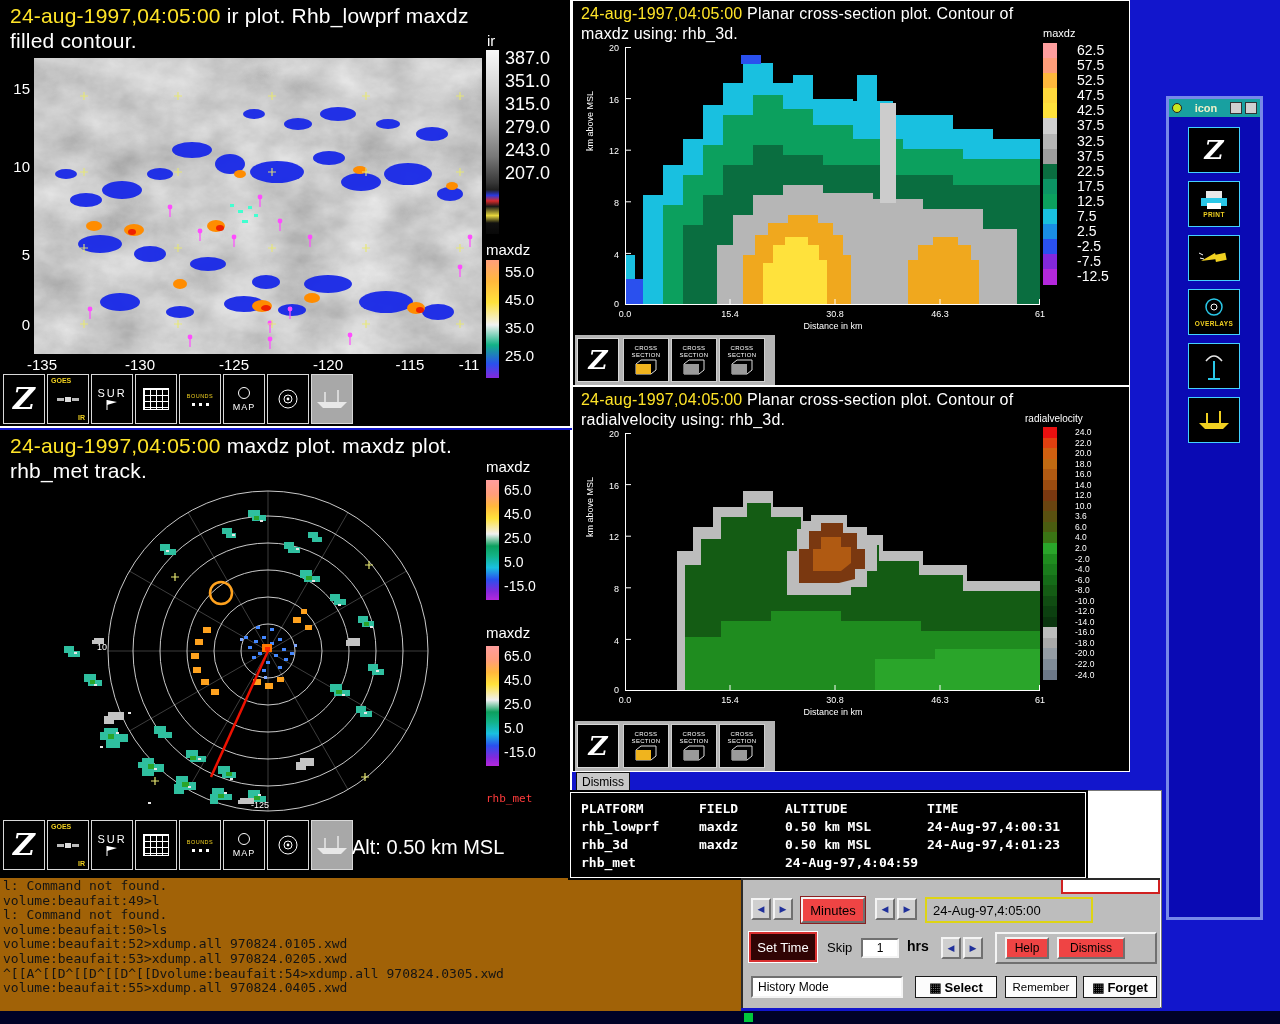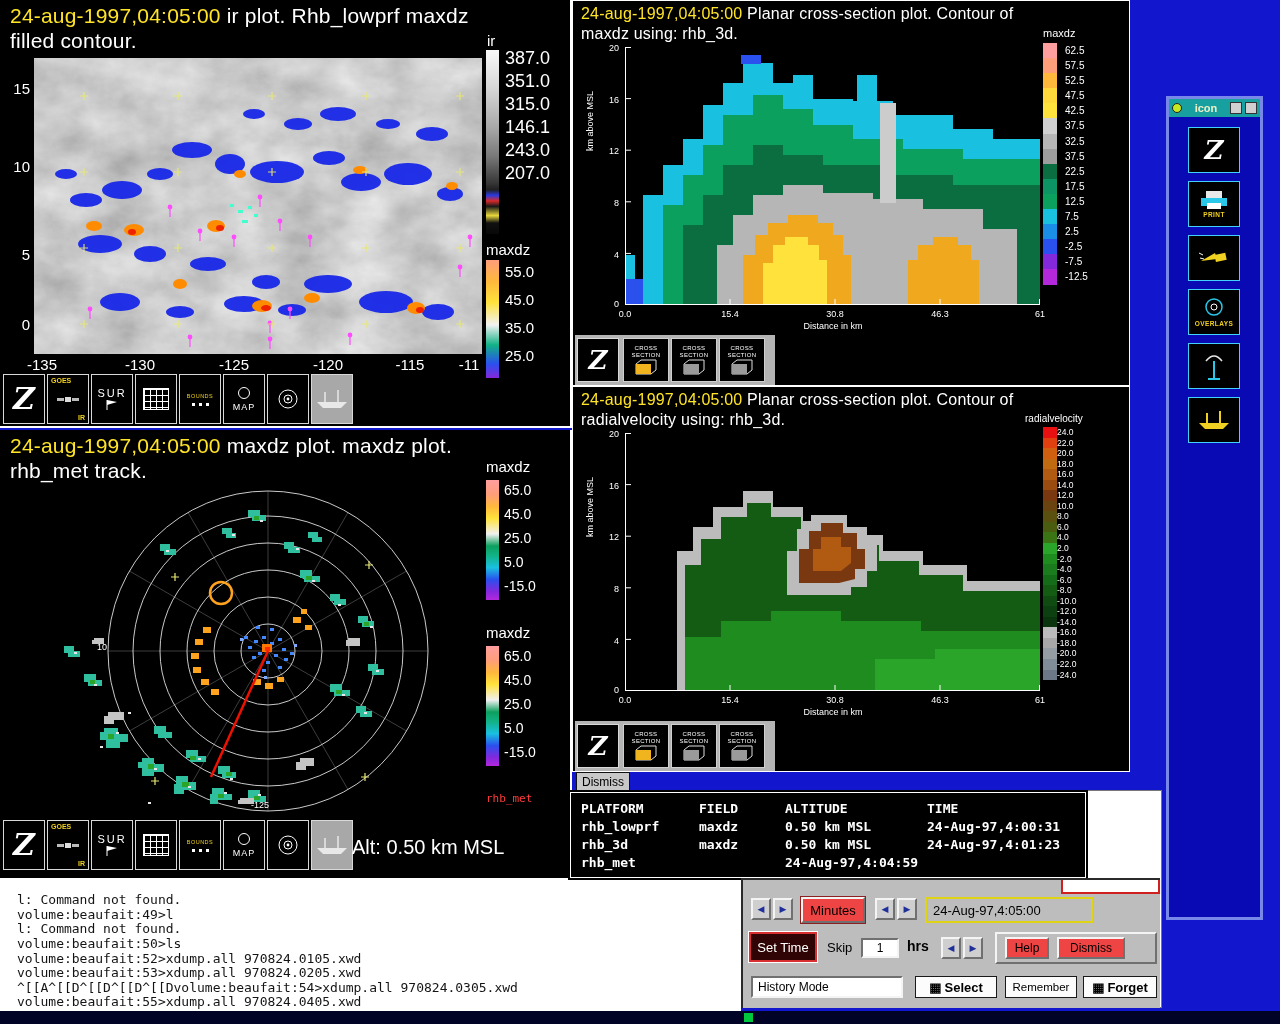--- a/index.html
+++ b/index.html
@@ -18,24 +18,24 @@
   .ticklab-sm{position:absolute;color:#fff;font-size:9px;text-align:center;}
   .gradbar{position:absolute;width:13px;}
   .valcol{position:absolute;color:#fff;}
   .irval{height:23px;font-size:18px;line-height:17px;}
   .mdval{height:28px;font-size:15px;line-height:17px;}
   .rdval{height:24px;font-size:14px;line-height:16px;}
   .cbar-label{position:absolute;color:#fff;}
   .cb-rows{position:absolute;}
   .cb-row{display:flex;height:15.1px;}
   .cb-row .sw{width:14px;height:100%;}
-  .cb-row .cv{color:#fff;font-size:10px;line-height:15px;padding-left:8px;white-space:nowrap;}
+  .cb-row .cv{color:#fff;font-size:14px;line-height:15px;padding-left:20px;white-space:nowrap;}
   .cb-row-sm{display:flex;height:10.55px;}
   .cb-row-sm .sw{width:14px;height:100%;}
-  .cb-row-sm .cv{color:#fff;font-size:8.5px;line-height:10.5px;padding-left:0;white-space:nowrap;}
+  .cb-row-sm .cv{color:#fff;font-size:8.5px;line-height:10.5px;padding-left:0;white-space:nowrap;margin-left:18px;}
   
   .ptoolbar{position:absolute;display:flex;}
   .pbtn{width:42px;height:50px;background:#000;border:1px solid #d8d8d8;margin-right:2px;position:relative;
         display:flex;flex-direction:column;align-items:center;justify-content:center;color:#fff;}
   .pbtn.gray{background:#a8a8a8;}
   .zglyph{font-family:"DejaVu Serif",serif;font-style:italic;font-weight:bold;font-size:30px;color:#fff;line-height:1;}
   .goes-top{position:absolute;top:2px;left:3px;font-size:7px;color:#f0d020;font-weight:bold;}
   .goes-sub{position:absolute;bottom:2px;right:3px;font-size:7px;color:#f0d020;font-weight:bold;}
   .surlab{font-size:11px;letter-spacing:2px;color:#fff;}
   .gridglyph{width:26px;height:22px;border:1px solid #fff;
@@ -51,22 +51,22 @@
   .xzbtn{width:42px;height:44px;background:#000;border:1px solid #d8d8d8;display:flex;align-items:center;justify-content:center;margin-right:4px;}
   .xzbtn .zglyph{font-size:26px;}
   .xsbtn{width:46px;height:44px;background:#000;border:1px solid #cfcfcf;margin-right:2px;
          display:flex;flex-direction:column;align-items:center;justify-content:center;}
   .xslab{font-size:6px;color:#fff;line-height:7px;letter-spacing:0.3px;}
   
   #status-table{left:570px;top:792px;width:516px;height:86px;background:#000;border:1px solid #fff;box-shadow:0 0 0 2px #000;z-index:6;padding:7px 10px;}
   .strow{display:grid;grid-template-columns:118px 86px 142px 158px;font-family:"DejaVu Sans Mono",monospace;
          font-size:13px;font-weight:bold;color:#fff;line-height:18px;white-space:nowrap;}
   
-  #terminal{left:0;top:878px;width:741px;height:133px;background:#ffffff;z-index:5;overflow:hidden;
-            display:flex;flex-direction:column;justify-content:flex-end;padding:1px 17px;}
+  #terminal{left:0;top:878px;width:741px;height:133px;background:#a16207;z-index:5;overflow:hidden;
+            display:flex;flex-direction:column;justify-content:flex-start;padding:1px 3px;}
   .term-line{font-family:"DejaVu Sans Mono",monospace;font-size:13px;line-height:14.6px;color:#141414;white-space:pre;}
   
   #time-panel{left:741px;top:878px;width:419px;height:130px;background:#bdbdbd;border-left:2px solid #2a2a2a;border-top:2px solid #2a2a2a;z-index:6;}
   .btn3d{background:#ef4444;border:2px solid;border-color:#f4f4f4 #707070 #707070 #f4f4f4;color:#000;
          display:flex;align-items:center;justify-content:center;font-size:12px;}
   .arrowbtn{width:20px;height:22px;background:#cfcfcf;border:2px solid;border-color:#f4f4f4 #707070 #707070 #f4f4f4;
             color:#20309a;font-size:9px;display:flex;align-items:center;justify-content:center;}
   .sunken{background:#fff;border:2px solid;border-color:#707070 #f4f4f4 #f4f4f4 #707070;font-size:12px;color:#000;}
   .flatbtn{background:#fcfcfc;border:1px solid #1a1a1a;color:#000;display:flex;align-items:center;justify-content:center;gap:3px;font-size:12px;}
   
@@ -188,21 +188,21 @@
   <div class="ticklab" style="left:390px;top:356px;width:40px;">-115</div>
   <div class="ticklab" style="left:452px;top:356px;width:34px;">-11</div>
 
   <div class="cbar-label" style="left:487px;top:32px;font-size:15px;">ir</div>
   <div class="gradbar" style="left: 486px; top: 50px; height: 184px; background: linear-gradient(rgb(248, 248, 248), rgb(216, 216, 216) 20%, rgb(168, 168, 168) 42%, rgb(120, 120, 120) 58%, rgb(56, 56, 56) 72%, rgb(32, 32, 32) 76%, rgb(42, 58, 224) 79%, rgb(216, 42, 42) 82%, rgb(24, 24, 24) 85%, rgb(232, 216, 60) 90%, rgb(16, 16, 16) 94%, rgb(8, 8, 8));"></div>
   <div class="valcol" style="left:505px;top:50px;">
 
   <div class="irval">387.0</div>
       <div class="irval">351.0</div>
       <div class="irval">315.0</div>
-      <div class="irval">146.1</div>
+      <div class="irval">279.0</div>
       <div class="irval">243.0</div>
       <div class="irval">207.0</div>
     </div>
 
   <div class="cbar-label" style="left:486px;top:241px;font-size:15px;">maxdz</div>
   <div class="gradbar" style="left: 486px; top: 260px; height: 118px; background: linear-gradient(rgb(255, 158, 122), rgb(255, 184, 60) 18%, rgb(255, 226, 60) 36%, rgb(242, 242, 242) 55%, rgb(18, 178, 134) 72%, rgb(42, 80, 238) 88%, rgb(132, 40, 220));"></div>
   <div class="valcol" style="left:505px;top:263px;">
 
   <div class="mdval">55.0</div>
       <div class="mdval">45.0</div>
@@ -726,21 +726,21 @@
         <span class="cv">12.0</span>
       </div>
 
       <div class="cb-row-sm">
         <div class="sw" style="background: rgb(106, 68, 16);"></div>
         <span class="cv">10.0</span>
       </div>
 
       <div class="cb-row-sm">
         <div class="sw" style="background: rgb(90, 80, 16);"></div>
-        <span class="cv">8.0</span>
+        <span class="cv">3.6</span>
       </div>
 
       <div class="cb-row-sm">
         <div class="sw" style="background: rgb(74, 92, 16);"></div>
         <span class="cv">6.0</span>
       </div>
 
       <div class="cb-row-sm">
         <div class="sw" style="background: rgb(58, 116, 20);"></div>
         <span class="cv">4.0</span>

